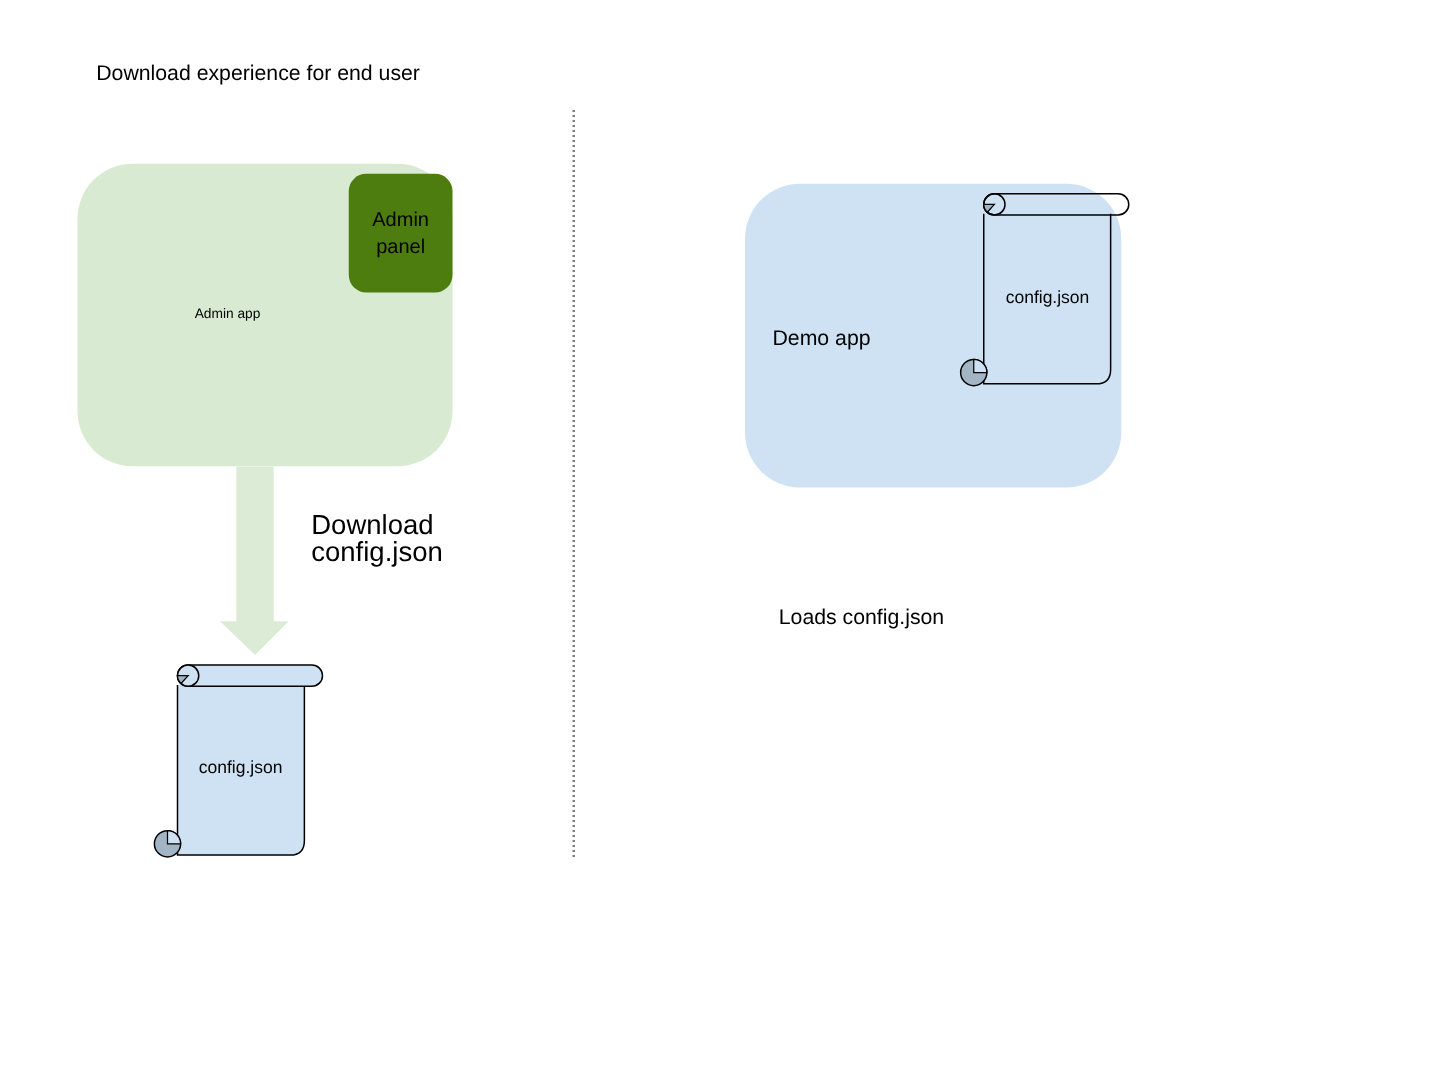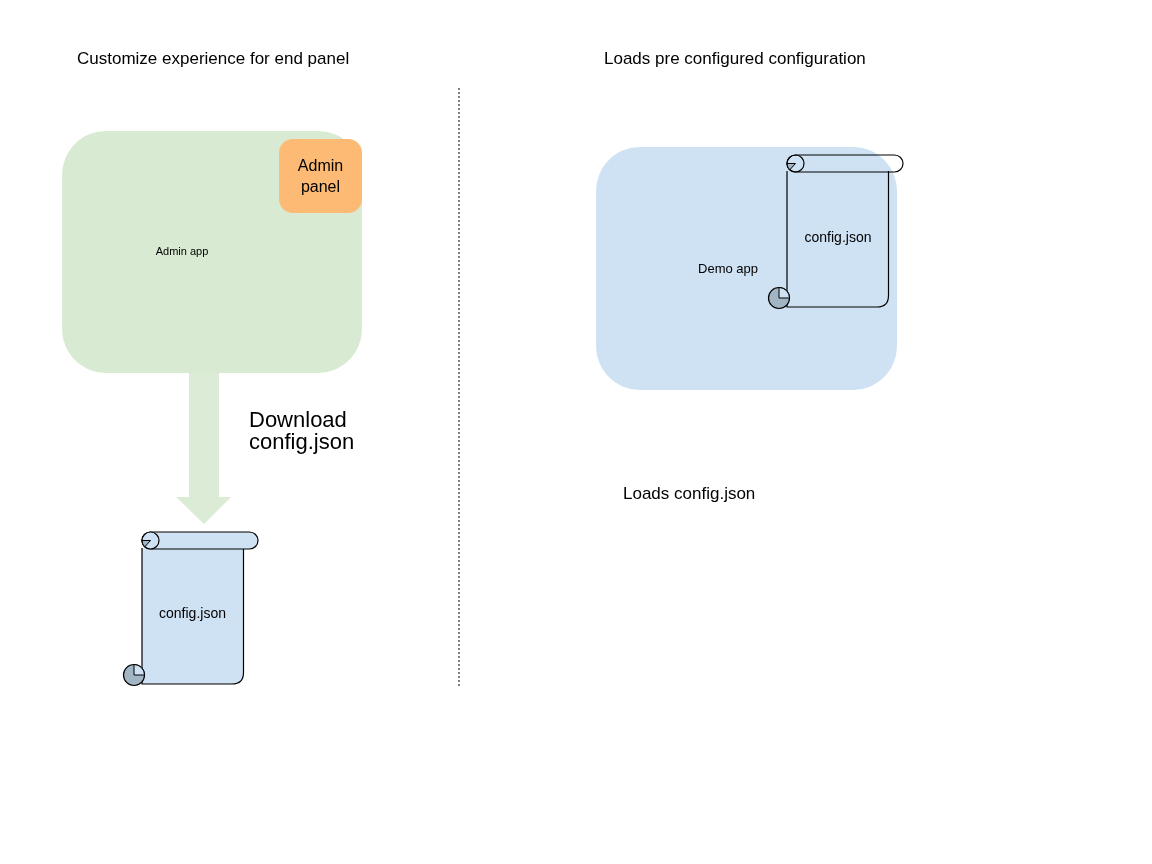--- a/index.html
+++ b/index.html
@@ -19,40 +19,40 @@
     white-space:nowrap;
   }
   .app-box{
     border-radius:44px;
   }
   #admin-app-box{
     left:62px;top:131px;width:300px;height:242px;
     background:#d9ead3;
   }
   #admin-panel-box{
-    left:279px;top:139px;width:83px;height:74px;
-    background:#fdba74;
+    left:279px;top:139px;width:83px;height:95px;
+    background:#4d7c0f;
     border-radius:14px;
     display:flex;align-items:center;justify-content:center;
     text-align:center;
     font-size:16px;line-height:21px;
   }
   #admin-app-label{
     left:62px;top:245px;width:240px;
     text-align:center;
     font-size:11px;
   }
   #demo-app-box{
     left:596px;top:147px;width:301px;height:243px;
     background:#cfe2f3;
   }
   #demo-app-label{
     left:618px;top:261px;width:140px;
-    text-align:right;
-    font-size:13px;
+    text-align:left;
+    font-size:17px;
   }
   #download-arrow{
     left:170px;top:373px;
   }
   #download-label{
     left:249px;top:409px;
     font-size:22px;line-height:22px;
     white-space:pre-line;
   }
   #loads-config-label{
@@ -73,23 +73,22 @@
     left:458px;top:88px;width:2px;height:599px;
     background-image:repeating-linear-gradient(
       to bottom, #7f7f7f 0px, #7f7f7f 2px, transparent 2px, transparent 4px);
   }
 </style>
 </head>
 <body>
 
 <div id="canvas">
 
-  <div class="abs title" style="left:77px;top:49px;">Customize experience for end panel</div>
+  <div class="abs title" style="left:77px;top:49px;">Download experience for end user</div>
 
-  <div class="abs title" style="left:604px;top:49px;">Loads pre configured configuration</div>
 
   <div id="divider" class="abs"></div>
 
   <svg id="download-arrow" class="abs" width="65" height="155" viewBox="0 0 65 155">
     <path d="M19 0 H49 V124 H61 L34 151 L6 124 H19 Z" fill="#dcebd6"></path>
   </svg>
 
   <div id="admin-app-box" class="abs app-box"></div>
   <div id="admin-app-label" class="abs">Admin app</div>
 

